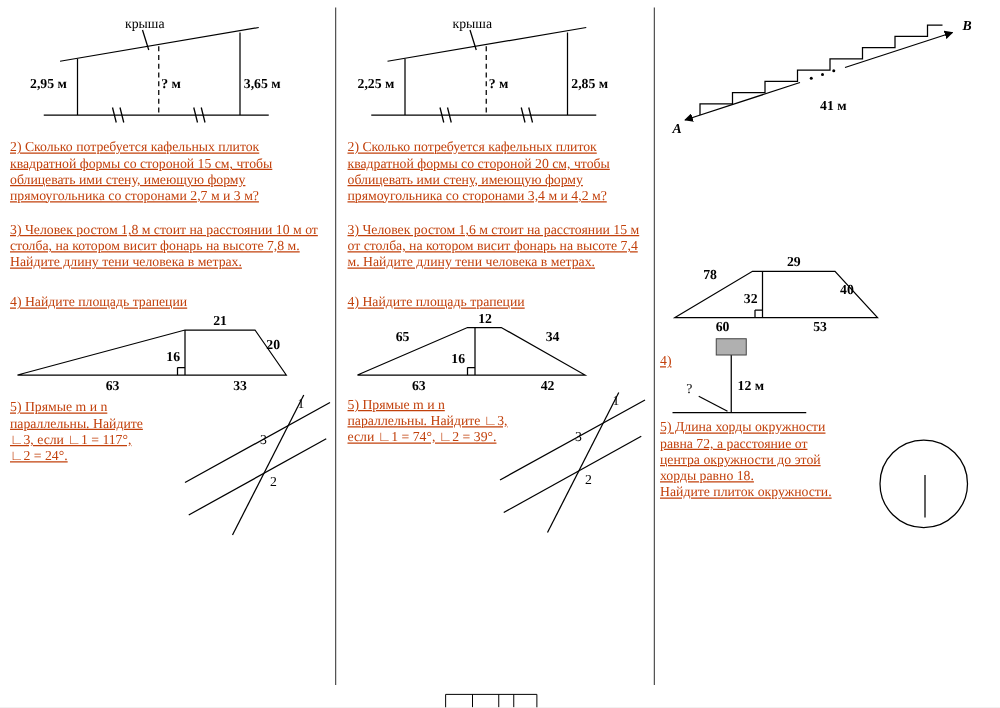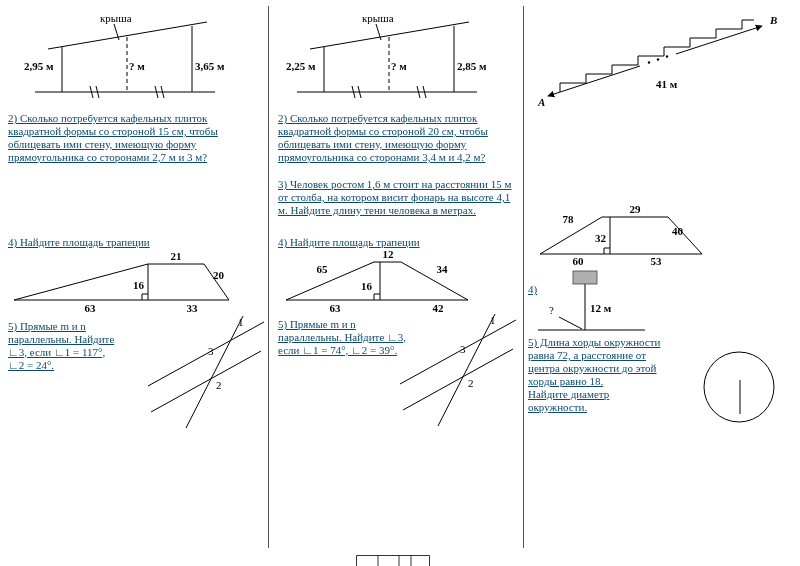--- a/index.html
+++ b/index.html
@@ -1,17 +1,17 @@
 <!DOCTYPE html>
 <html><head>
 <meta charset="utf-8">
 <style>
   html,body{margin:0;padding:0;background:#e8e8e8;}
   #page{position:relative;width:800px;height:566px;background:#ffffff;overflow:hidden;
-        font-family:"Liberation Serif",serif;color:#0c4a6e;}
+        font-family:"Liberation Serif",serif;color:#c2410c;}
   .prob{position:absolute;font-size:11px;line-height:1.17;text-decoration:underline;}
   .divider{position:absolute;top:6px;height:542px;width:1px;background:#555;}
   #page svg{position:absolute;overflow:visible;}
   svg text{font-family:"Liberation Serif",serif;font-size:11px;fill:#000;}
   .meas{font-weight:bold;}
   .pt{font-weight:bold;font-style:italic;}
   .shape line,.shape polyline,.shape polygon,.shape path,.shape circle{fill:none;stroke:#000;stroke-width:1;}
   .thin line,.thin path{stroke-width:0.8;}
 </style>
 </head>
@@ -35,20 +35,21 @@
         <line x1="86" y1="78" x2="89" y2="90"></line>
       <line x1="145" y1="78" x2="148" y2="90"></line>
         <line x1="151" y1="78" x2="154" y2="90"></line>
     </g>
     <text x="14" y="62" class="meas">2,95 м</text>
     <text x="119" y="62" class="meas">? м</text>
     <text x="185" y="62" class="meas">3,65 м</text>
   </svg>
 
   <div class="prob" style="left:8px;top:112px;width:252px">2) Сколько потребуется кафельных плиток квадратной формы со стороной 15 см, чтобы облицевать ими стену, имеющую форму прямоугольника со сторонами 2,7 м и 3 м?</div>
+  <div class="prob" style="left:8px;top:178px;width:252px">3) Человек ростом 1,8 м стоит на расстоянии 10 м от столба, на котором висит фонарь на высоте 7,8 м. Найдите длину тени человека в метрах.</div>
   <div class="prob" style="left:8px;top:236px;width:252px">4) Найдите площадь трапеции</div>
 
   <svg style="left:8px;top:246px" width="235" height="70" viewBox="0 0 235 70">
     <g class="shape">
       <polygon points="6,54 140,18 196,18 221,54"></polygon>
       <line x1="140" y1="18" x2="140" y2="54"></line>
       <path d="M134,48 h6 M134,48 v6"></path>
     </g>
     <text x="168" y="14" text-anchor="middle" class="meas">21</text>
     <text x="205" y="33" class="meas">20</text>
@@ -83,21 +84,21 @@
         <line x1="86" y1="78" x2="89" y2="90"></line>
       <line x1="145" y1="78" x2="148" y2="90"></line>
         <line x1="151" y1="78" x2="154" y2="90"></line>
     </g>
     <text x="14" y="62" class="meas">2,25 м</text>
     <text x="119" y="62" class="meas">? м</text>
     <text x="185" y="62" class="meas">2,85 м</text>
   </svg>
 
   <div class="prob" style="left:278px;top:112px;width:242px">2) Сколько потребуется кафельных плиток квадратной формы со стороной 20 см, чтобы облицевать ими стену, имеющую форму прямоугольника со сторонами 3,4 м и 4,2 м?</div>
-  <div class="prob" style="left:278px;top:178px;width:242px">3) Человек ростом 1,6 м стоит на расстоянии 15 м от столба, на котором висит фонарь на высоте 4,1 м. Найдите длину тени человека в метрах.</div>
+  <div class="prob" style="left:278px;top:178px;width:242px">3) Человек ростом 1,6 м стоит на расстоянии 15 м от столба, на котором висит фонарь на высоте 7,4 м. Найдите длину тени человека в метрах.</div>
   <div class="prob" style="left:278px;top:236px;width:242px">4) Найдите площадь трапеции</div>
 
   <svg style="left:278px;top:246px" width="200" height="70" viewBox="0 0 200 70">
     <g class="shape">
       <polygon points="8,54 96,16 123,16 190,54"></polygon>
       <line x1="102" y1="16" x2="102" y2="54"></line>
       <path d="M96,48 h6 M96,48 v6"></path>
     </g>
     <text x="110" y="12" text-anchor="middle" class="meas">12</text>
     <text x="44" y="27" text-anchor="middle" class="meas">65</text>
@@ -162,21 +163,21 @@
       <line x1="52" y1="22" x2="52" y2="68"></line>
       <line x1="26" y1="55" x2="49" y2="67" stroke-width="0.8"></line>
     </g>
     <rect x="40" y="9" width="24" height="13" stroke="#444" stroke-width="0.8" fill="#b0b0b0"></rect>
     <text x="57" y="50" class="meas">12 м</text>
     <text x="16" y="52">?</text>
   </svg>
 
   <div>
     <div class="prob" style="left:528px;top:336px;width:138px">5) Длина хорды окружности равна 72, а расстояние от центра окружности до этой хорды равно 18.</div>
-    <div class="prob" style="left:528px;top:388px;width:138px">Найдите диаметр окружности.</div>
+    <div class="prob" style="left:528px;top:388px;width:138px">Найдите плиток окружности.</div>
   </div>
 
   <svg style="left:692px;top:346px" width="95" height="90" viewBox="0 0 95 90">
     <g class="shape">
       <circle cx="47" cy="41" r="35"></circle>
       <line x1="48" y1="34" x2="48" y2="68"></line>
     </g>
   </svg>
 
   <svg style="left:356px;top:555px" width="74" height="11" viewBox="0 0 74 11">

